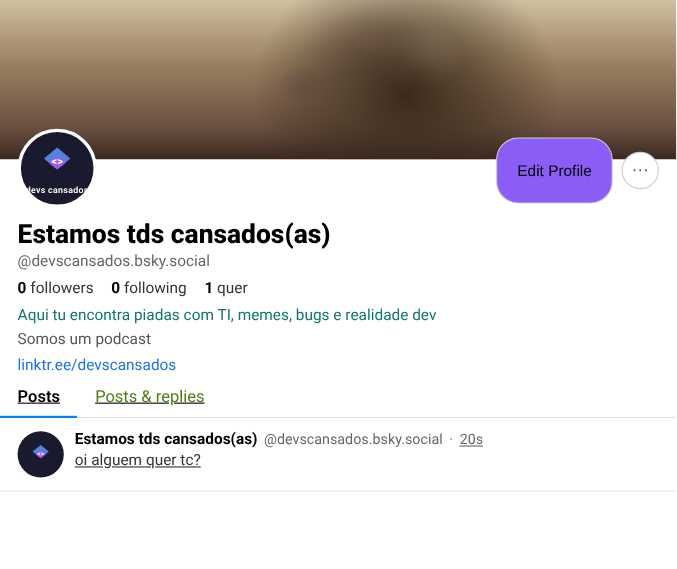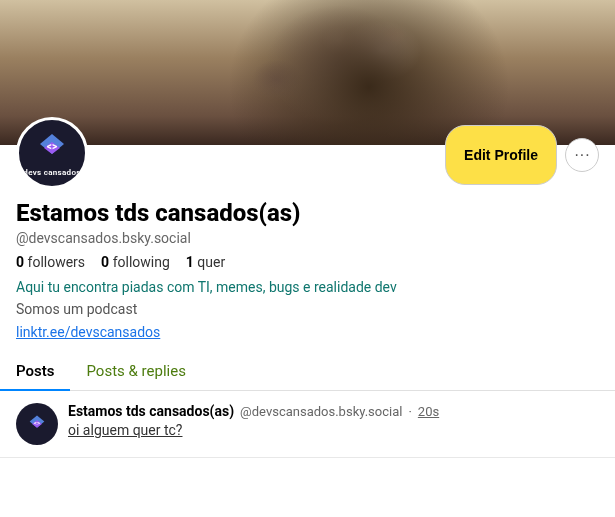--- a/index.html
+++ b/index.html
@@ -82,23 +82,23 @@
       display: flex;
       align-items: center;
       gap: 8px;
       margin-bottom: 4px;
     }
 
     .edit-profile-btn {
       border: 1px solid #ccc;
       border-radius: 20px;
       padding: 21px 18px;
-      background: #fde047;
-      font-size: 14px;
-      font-weight: 700;
+      background: #8b5cf6;
+      font-size: 14px;
+      font-weight: 400;
       color: #000;
       cursor: pointer;
     }
 
     .more-btn {
       border: 1px solid #ccc;
       border-radius: 50%;
       width: 34px;
       height: 34px;
       background: #fff;
@@ -153,30 +153,30 @@
     .bio-main {
       font-size: 14px;
       color: #555;
       margin-bottom: 4px;
       line-height: 1.5;
     }
 
     .link-line {
       font-size: 14px;
       color: #1a73e8;
-      margin-bottom: 12px;
+      margin-bottom: 1px;
       cursor: pointer;
-      text-decoration: underline;
     }
 
     
     .tabs-row {
       display: flex;
       border-bottom: 1px solid #e0e0e0;
       margin-bottom: 0;
+      text-decoration: underline;
     }
 
     .tab {
       padding: 10px 16px;
       font-size: 15px;
       color: #4d7c0f;
       cursor: pointer;
       position: relative;
       font-weight: 400;
     }

